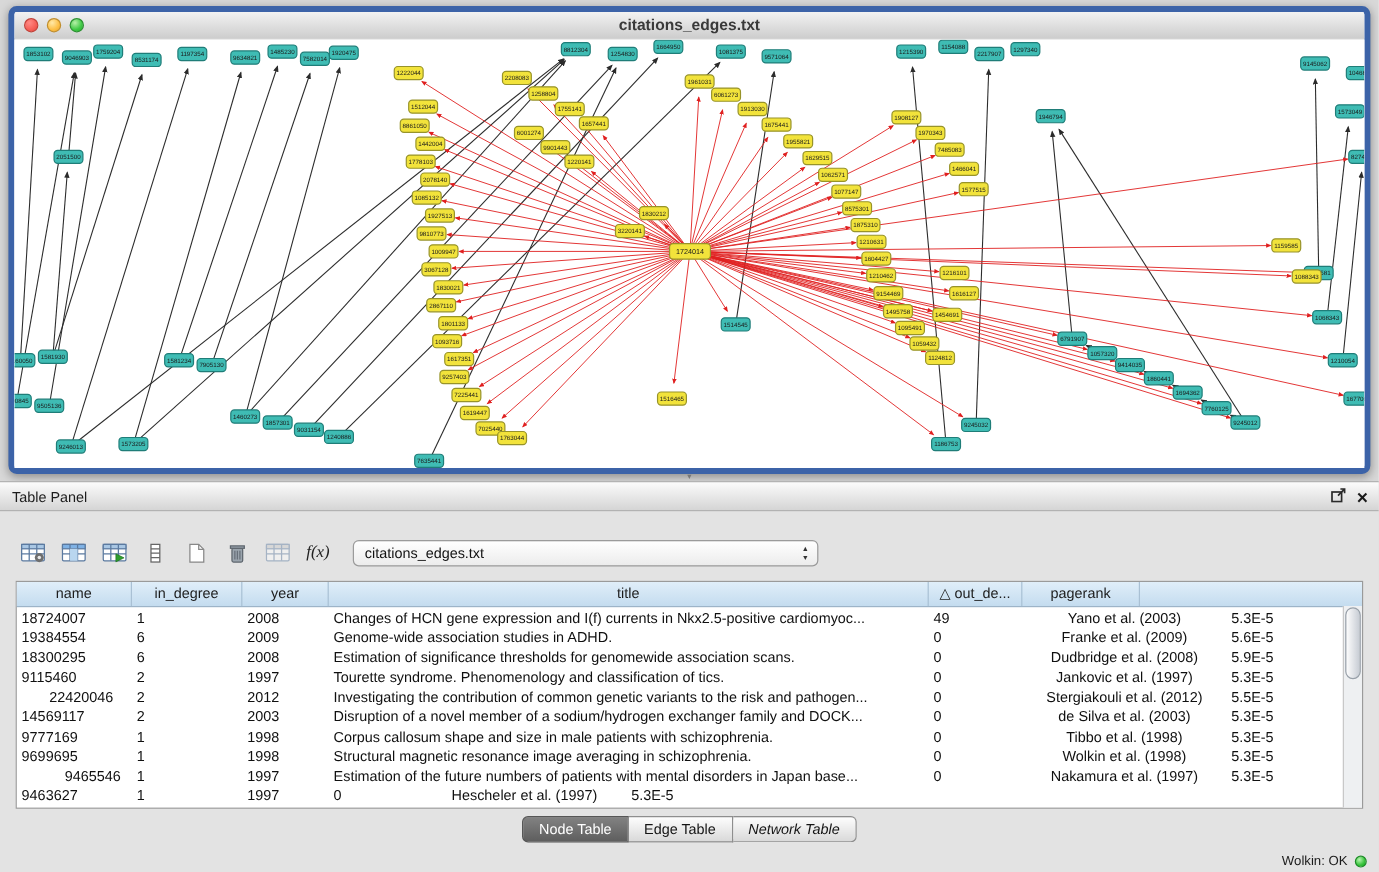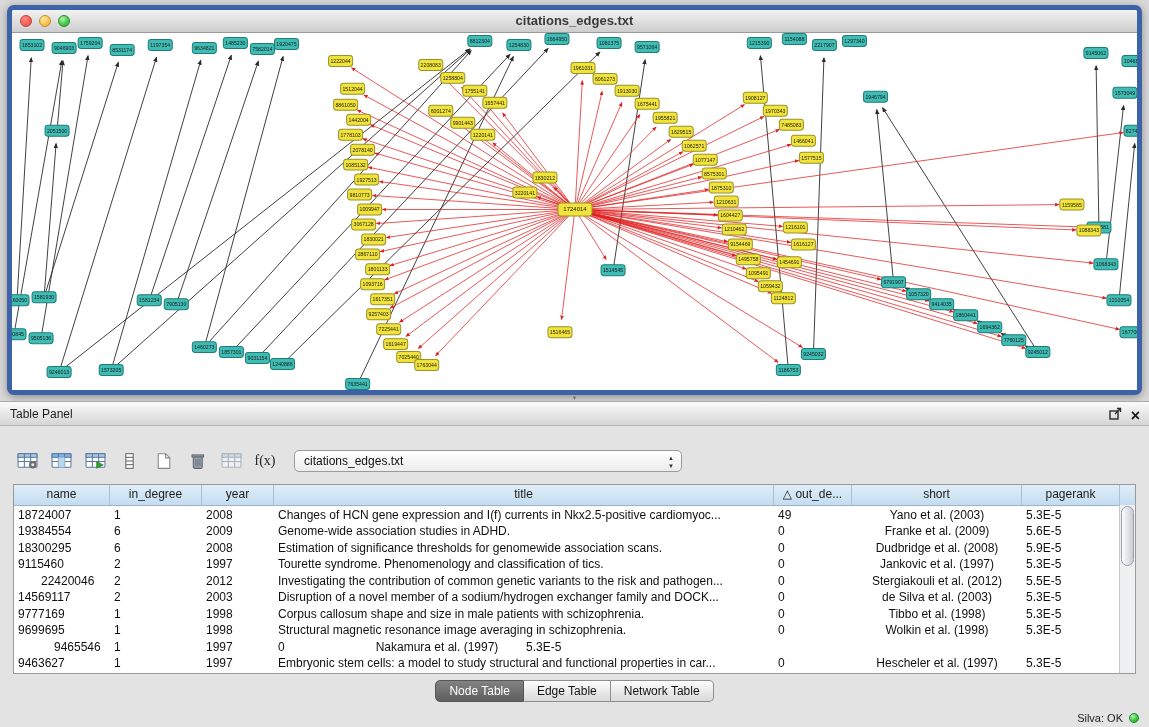--- a/index.html
+++ b/index.html
@@ -28,21 +28,21 @@
   .panel-header{height:23px;background:linear-gradient(#fbfbfb,#d5d5d5);border-bottom:1px solid #b2b2b2;position:relative;padding-left:24px;}
   .panel-title{position:absolute;left:10px;top:5px;font-size:12px;color:#1d1d1d;}
   .panel-actions{position:absolute;right:9px;top:4px;display:flex;gap:9px;align-items:center;}
   .close-x{font-size:16px;font-weight:bold;color:#1a1a1a;line-height:15px;}
 
   .toolbar{position:absolute;left:14px;top:44px;height:30px;display:flex;align-items:center;}
   #iconstrip{display:flex;align-items:center;gap:8px;}
   .tbtn{width:26px;height:26px;display:flex;align-items:center;justify-content:center;border-radius:4px;}
   .tbtn svg{width:21px;height:18px;}
   .tbtn.dis{opacity:.45;}
-  .fxtext{font-size:14px;font-family:"Liberation Serif",serif;color:#222;}
+  .fxtext{font-size:14px;font-style:italic;font-family:"Liberation Serif",serif;color:#222;}
   .combo{margin-left:16px;height:22px;width:388px;background:linear-gradient(#ffffff,#ececec);
     border:1px solid #9b9b9b;border-radius:5px;display:flex;align-items:center;padding:0 22px 0 9px;
     font-size:12px;color:#111;position:relative;box-sizing:border-box;}
   .combo .arrows{position:absolute;right:7px;top:3px;font-size:6px;line-height:8px;color:#333;text-align:center;}
 
   .tablebox{position:absolute;left:13px;top:82px;width:1123px;height:190px;background:#fff;
     border:1px solid #9a9a9a;box-sizing:border-box;}
   .thead{display:flex;height:20px;background:linear-gradient(#e0eef9,#c4dcef);border-bottom:1px solid #9db4c8;}
   .th{box-sizing:border-box;border-right:1px solid #a9c0d4;font-size:12px;color:#1c1c1c;text-align:center;
     line-height:19px;overflow:hidden;white-space:nowrap;flex:0 0 auto;}
@@ -50,21 +50,21 @@
   .tr{display:flex;height:16.5px;align-items:flex-end;}
   .td{box-sizing:border-box;font-size:12px;color:#101010;padding:0 4px;overflow:hidden;white-space:nowrap;flex:0 0 auto;}
   .td.ctr{text-align:center;}
   .vscroll{position:absolute;right:0;top:20px;bottom:0;width:15px;background:#eef0f2;border-left:1px solid #c8c8c8;}
   .vthumb{margin:1px;height:58px;background:linear-gradient(90deg,#fdfdfd,#c7ccd4);border:1px solid #98a0a9;border-radius:7px;}
 
   .tabs{position:absolute;left:0;top:278px;width:100%;display:flex;justify-content:center;}
   .tab{height:22px;line-height:21px;padding:0 13px;font-size:12px;box-sizing:border-box;
     background:linear-gradient(#fdfdfd,#d9d9d9);border:1px solid #8e8e8e;border-left:none;color:#141414;}
   .tab.first{border-left:1px solid #8e8e8e;border-radius:5px 0 0 5px;}
-  .tab.last{border-radius:0 5px 5px 0;}
+  .tab.last{border-radius:0 5px 5px 0;font-style:italic;}
   .tab.selected{background:linear-gradient(#828282,#5e5e5e);color:#fff;border-color:#565656;}
 
   .statusbar{position:absolute;right:10px;bottom:4px;display:flex;align-items:center;gap:6px;font-size:11px;color:#1c1c1c;}
   .memdot{width:10px;height:10px;border-radius:50%;
     background:radial-gradient(circle at 35% 30%,#b8f5b0,#35c23a 60%,#21a02c);border:1px solid #1d8c27;box-sizing:border-box;}
 </style>
 </head>
 <body>
 
 <div id="root">
@@ -733,21 +733,20 @@
       </div>
     </div>
 
     <div class="tablebox">
       <div class="thead" id="thead">
           <div class="th" style="width: 96px;">name</div>
           <div class="th" style="width: 92px;">in_degree</div>
           <div class="th" style="width: 72px;">year</div>
           <div class="th" style="width: 500px;">title</div>
           <div class="th" style="width: 78px;">△ out_de...</div>
-          <div class="th" style="width: 170px;">short</div>
           <div class="th" style="width: 98px;">pagerank</div>
         </div>
       <div class="tbody" id="tbody">
           <div class="tr">
             <div class="td" style="width: 96px;">18724007</div>
             <div class="td" style="width: 92px;">1</div>
             <div class="td" style="width: 72px;">2008</div>
             <div class="td" style="width: 500px;">Changes of HCN gene expression and I(f) currents in Nkx2.5-positive cardiomyoc...</div>
             <div class="td" style="width: 78px;">49</div>
             <div class="td ctr" style="width: 170px;">Yano et al. (2003)</div>
@@ -813,43 +812,43 @@
             <div class="td" style="width: 72px;">1998</div>
             <div class="td" style="width: 500px;">Structural magnetic resonance image averaging in schizophrenia.</div>
             <div class="td" style="width: 78px;">0</div>
             <div class="td ctr" style="width: 170px;">Wolkin et al. (1998)</div>
             <div class="td" style="width: 98px;">5.3E-5</div>
           </div>
           <div class="tr">
             <div class="td" style="width: 96px; padding-left: 40px;">9465546</div>
             <div class="td" style="width: 92px;">1</div>
             <div class="td" style="width: 72px;">1997</div>
+            <div class="td" style="width: 500px;">Estimation of the future numbers of patients with mental disorders in Japan base...</div>
             <div class="td" style="width: 78px;">0</div>
             <div class="td ctr" style="width: 170px;">Nakamura et al. (1997)</div>
             <div class="td" style="width: 98px;">5.3E-5</div>
           </div>
           <div class="tr">
             <div class="td" style="width: 96px;">9463627</div>
             <div class="td" style="width: 92px;">1</div>
             <div class="td" style="width: 72px;">1997</div>
-            <div class="td" style="width: 500px;">Embryonic stem cells: a model to study structural and functional properties in car...</div>
             <div class="td" style="width: 78px;">0</div>
             <div class="td ctr" style="width: 170px;">Hescheler et al. (1997)</div>
             <div class="td" style="width: 98px;">5.3E-5</div>
           </div>
         </div>
       <div class="vscroll">
         <div class="vthumb"></div>
       </div>
     </div>
 
     <div class="tabs" id="tabs">
         <div class="tab first selected">Node Table</div>
         <div class="tab">Edge Table</div>
         <div class="tab last">Network Table</div>
       </div>
 
     <div class="statusbar">
-      <span>Silva: OK</span>
+      <span>Wolkin: OK</span>
       <span class="memdot"></span>
     </div>
   </div>
 </div>
 
 </body></html>

